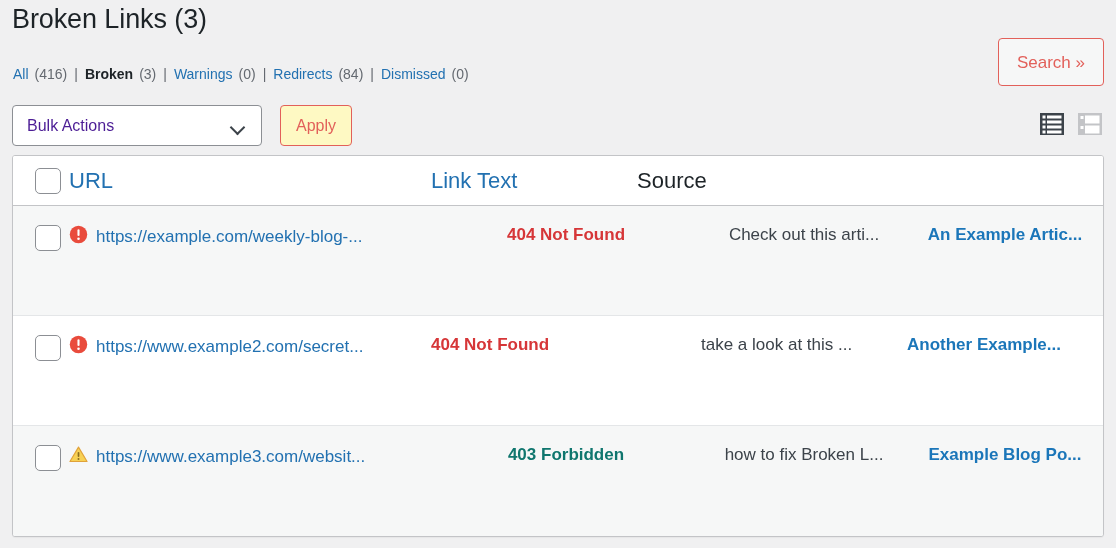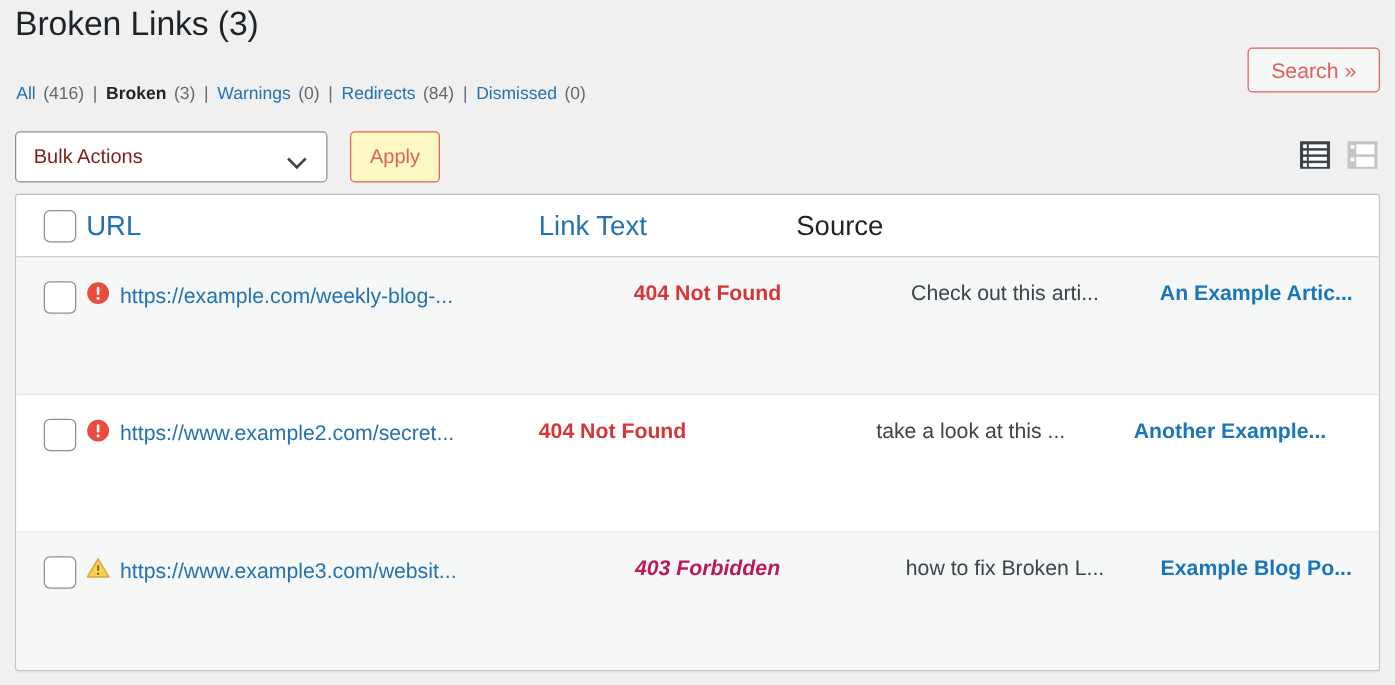--- a/index.html
+++ b/index.html
@@ -62,21 +62,21 @@
     color: #646970;
     margin: 0 7px;
   }
 
   
   .search-button {
     position: absolute;
     right: 12px;
     top: 38px;
     box-sizing: border-box;
-    height: 36px;
+    height: 48px;
     padding: 0 18px;
     display: flex;
     align-items: center;
     justify-content: center;
     background: #f6f7f7;
     border: 1px solid #e2605a;
     border-radius: 4px;
     color: #e2605a;
     font-size: 17px;
     line-height: 1;
@@ -96,21 +96,21 @@
     box-sizing: border-box;
     width: 250px;
     height: 41px;
     background: #fff;
     border: 1px solid #8c8f94;
     border-radius: 4px;
     display: flex;
     align-items: center;
     padding: 0 14px;
     font-size: 16px;
-    color: #7f1d1d;
+    color: #4c1d95;
     cursor: pointer;
     position: relative;
     box-shadow: 0 0 0 transparent;
   }
   .bulk-select .sel-label { flex: 1; }
   .chev {
     width: 14px;
     height: 8px;
     position: relative;
     margin-right: 2px;
@@ -239,21 +239,21 @@
 
   
   .ico { flex: none; display: block; }
 
   .status-text {
     font-size: 17px;
     font-weight: bold;
     white-space: nowrap;
   }
   .status-404 { color: #d63638; }
-  .status-403 { color: #be185d; font-style: italic; }
+  .status-403 { color: #0f766e; }
 
   .linktext {
     font-size: 17px;
     color: #3c434a;
     white-space: nowrap;
   }
   .source-link {
     font-size: 17px;
     font-weight: bold;
     color: #1b76b9;

